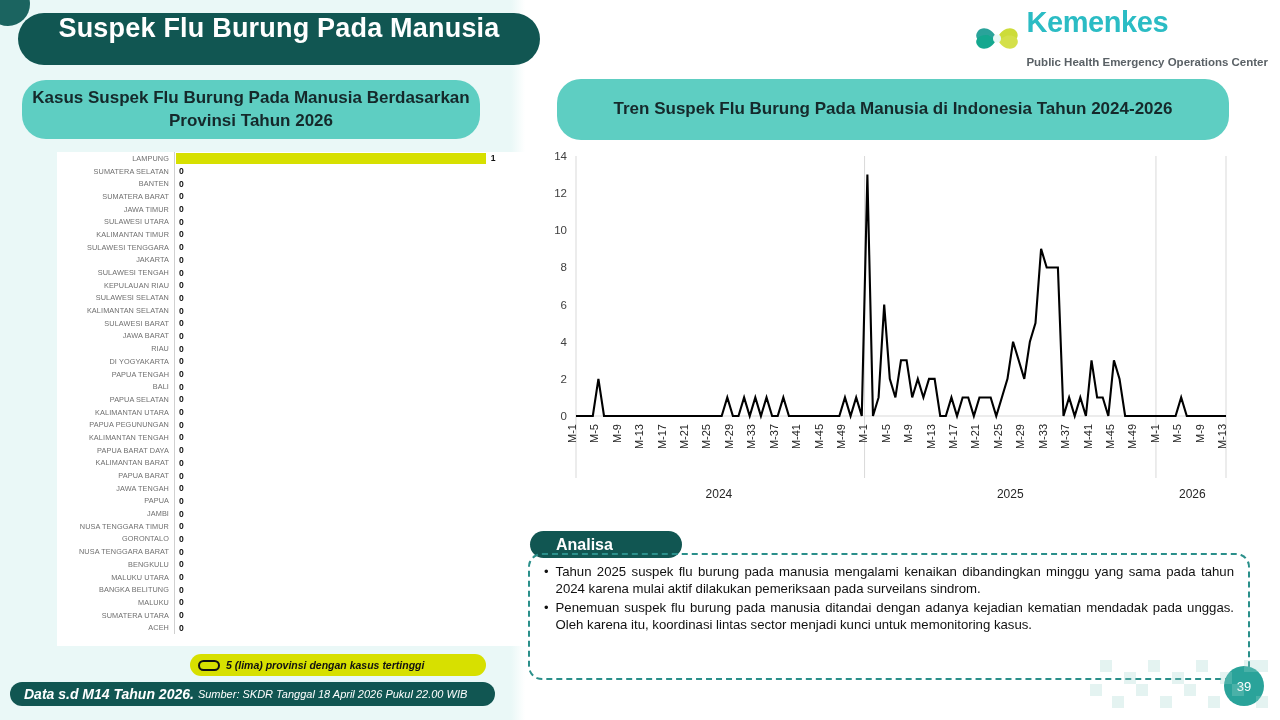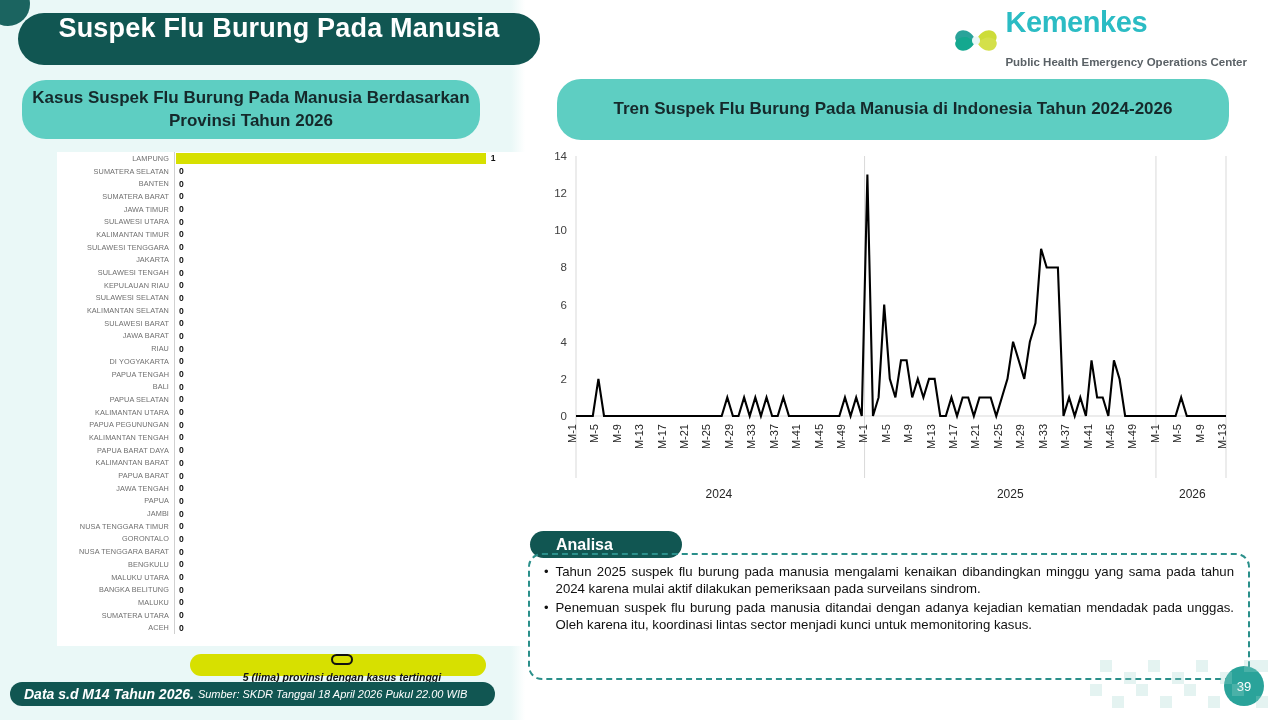--- a/index.html
+++ b/index.html
@@ -30,21 +30,21 @@
     position:absolute; left:18px; top:13px; width:522px; height:52px;
     background:#115652; border-radius:26px;
     display:flex; justify-content:center;
   }
   .title-pill span{
     color:#ffffff; font-size:27px; font-weight:bold; letter-spacing:.2px;
     white-space:nowrap;
   }
 
   
-  .logo-wrap{ position:absolute; right:33px; top:8px; display:flex; align-items:flex-end; }
+  .logo-wrap{ position:absolute; right:12px; top:8px; display:flex; align-items:center; }
   .logo-mark{ position:relative; width:58px; height:58px; }
   .logo-text-k{ color:#2bbcc4; font-size:29px; font-weight:bold; line-height:1; letter-spacing:-.4px;}
   .logo-text-sub{ color:#5a6166; font-size:11.5px; font-weight:bold; line-height:1.3; margin-top:18px;}
 
   
   .sec-pill{
     position:absolute; background:#5ecec2; border-radius:24px;
     display:flex; align-items:center; justify-content:center; text-align:center;
   }
   .sec-pill span{ color:#15292b; font-weight:bold; font-size:17px; line-height:1.3; }
@@ -66,21 +66,21 @@
   .bar-fill{ position:absolute; left:1px; top:1px; bottom:1px; background:#d7e000; }
   .bar-val{
     position:absolute; top:50%; transform:translateY(-50%);
     font-size:8.6px; font-weight:bold; color:#111; 
   }
 
   
   .legend-pill{
     position:absolute; left:190px; top:654px; width:296px; height:22px;
     background:#d7e000; border-radius:11px;
-    display:flex; align-items:center; padding-left:8px; gap:6px;flex-direction:column;
+    display:flex; align-items:center; padding-left:8px; gap:6px;
   }
   .legend-cap{
     width:22px; height:11px; border:2.5px solid #111; border-radius:6px; flex:0 0 auto;
   }
   .legend-pill span{ font-size:10.5px; font-style:italic; font-weight:bold; color:#111; white-space:nowrap;}
 
   
   .footer-bar{
     position:absolute; left:10px; top:682px; width:485px; height:24px;
     background:#115652; border-radius:12px;

